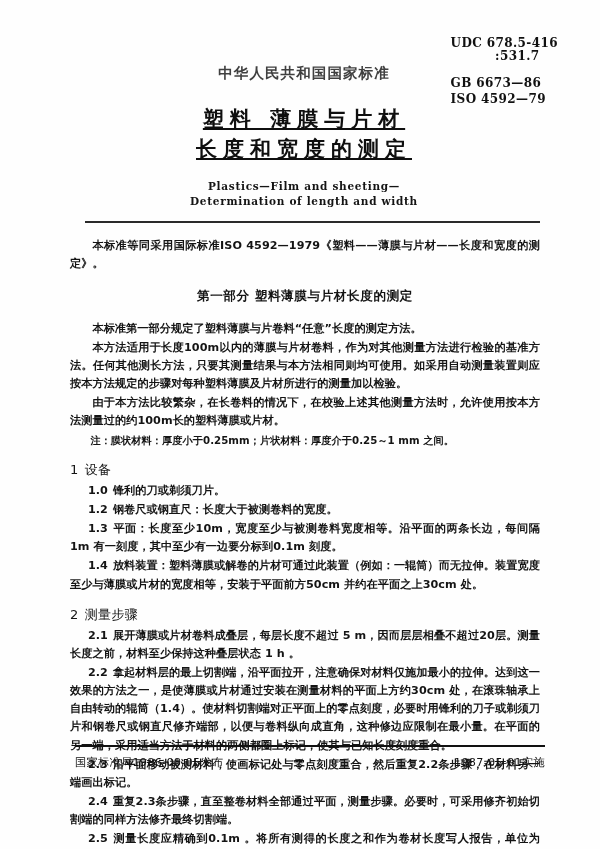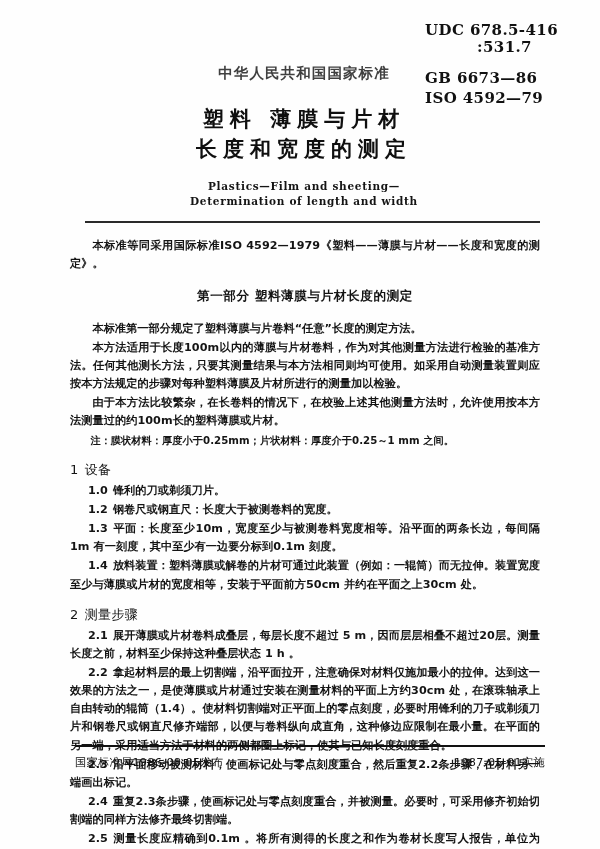--- a/index.html
+++ b/index.html
@@ -42,44 +42,45 @@
     text-align: center;
     margin-top: 22px;
     padding-left: 8px;
   }
   .title-line {
     font-size: 21px;
     font-weight: bold;
     letter-spacing: 6px;
     line-height: 1.42;
     color: #0f0f0f;
+    text-decoration: underline;
   }
   .title-en {
     text-align: center;
     margin-top: 14px;
     padding-left: 8px;
   }
   .title-en-line {
     font-size: 10.5px;
     font-weight: bold;
     letter-spacing: 0.7px;
     line-height: 1.5;
     font-family: "DejaVu Serif", "Liberation Serif", serif;
     color: #141414;
   }
 
   
   .codes {
     position: absolute;
     right: 42px;
-    top: 21px;
+    top: 36px;
     text-align: left;
     font-family: "DejaVu Serif", "Liberation Serif", serif;
     font-weight: bold;
-    font-size: 15px;
+    font-size: 12px;
     letter-spacing: 0.4px;
     color: #111;
   }
   .udc-row { white-space: nowrap; }
   .udc-sub {
     display: block;
     margin-left: 26px;
     margin-top: -1px;
     text-align: center;
   }
@@ -237,21 +238,21 @@
     <p class="item">
       <span class="item-num">2.1</span><span>展开薄膜或片材卷料成叠层，每层长度不超过 5 m，因而层层相叠不超过20层。测量长度之前，材料至少保持这种叠层状态 1 h 。</span>
     </p>
     <p class="item">
       <span class="item-num">2.2</span><span>拿起材料层的最上切割端，沿平面拉开，注意确保对材料仅施加最小的拉伸。达到这一效果的方法之一，是使薄膜或片材通过安装在测量材料的平面上方约30cm 处，在滚珠轴承上自由转动的辊筒（1.4）。使材料切割端对正平面上的零点刻度，必要时用锋利的刀子或剃须刀片和钢卷尺或钢直尺修齐端部，以便与卷料纵向成直角，这种修边应限制在最小量。在平面的另一端，采用适当方法于材料的两侧都圈上标记，使其与已知长度刻度重合。</span>
     </p>
     <p class="item">
       <span class="item-num">2.3</span><span>沿平面移动被测材料，使画标记处与零点刻度重合，然后重复2.2条步骤，在材料另一端画出标记。</span>
     </p>
     <p class="item">
-      <span class="item-num">2.4</span><span>重复2.3条步骤，使画标记处与零点刻度重合，并被测量。必要时，可采用修齐初始切割端的同样方法修齐最终切割端。</span>
+      <span class="item-num">2.4</span><span>重复2.3条步骤，直至整卷材料全部通过平面，测量步骤。必要时，可采用修齐初始切割端的同样方法修齐最终切割端。</span>
     </p>
     <p class="item">
       <span class="item-num">2.5</span><span>测量长度应精确到0.1m 。将所有测得的长度之和作为卷材长度写人报告，单位为米，精确度</span>
     </p>
 
   </div>
 
   <div class="rule-bottom"></div>
 
   <div class="footer">

